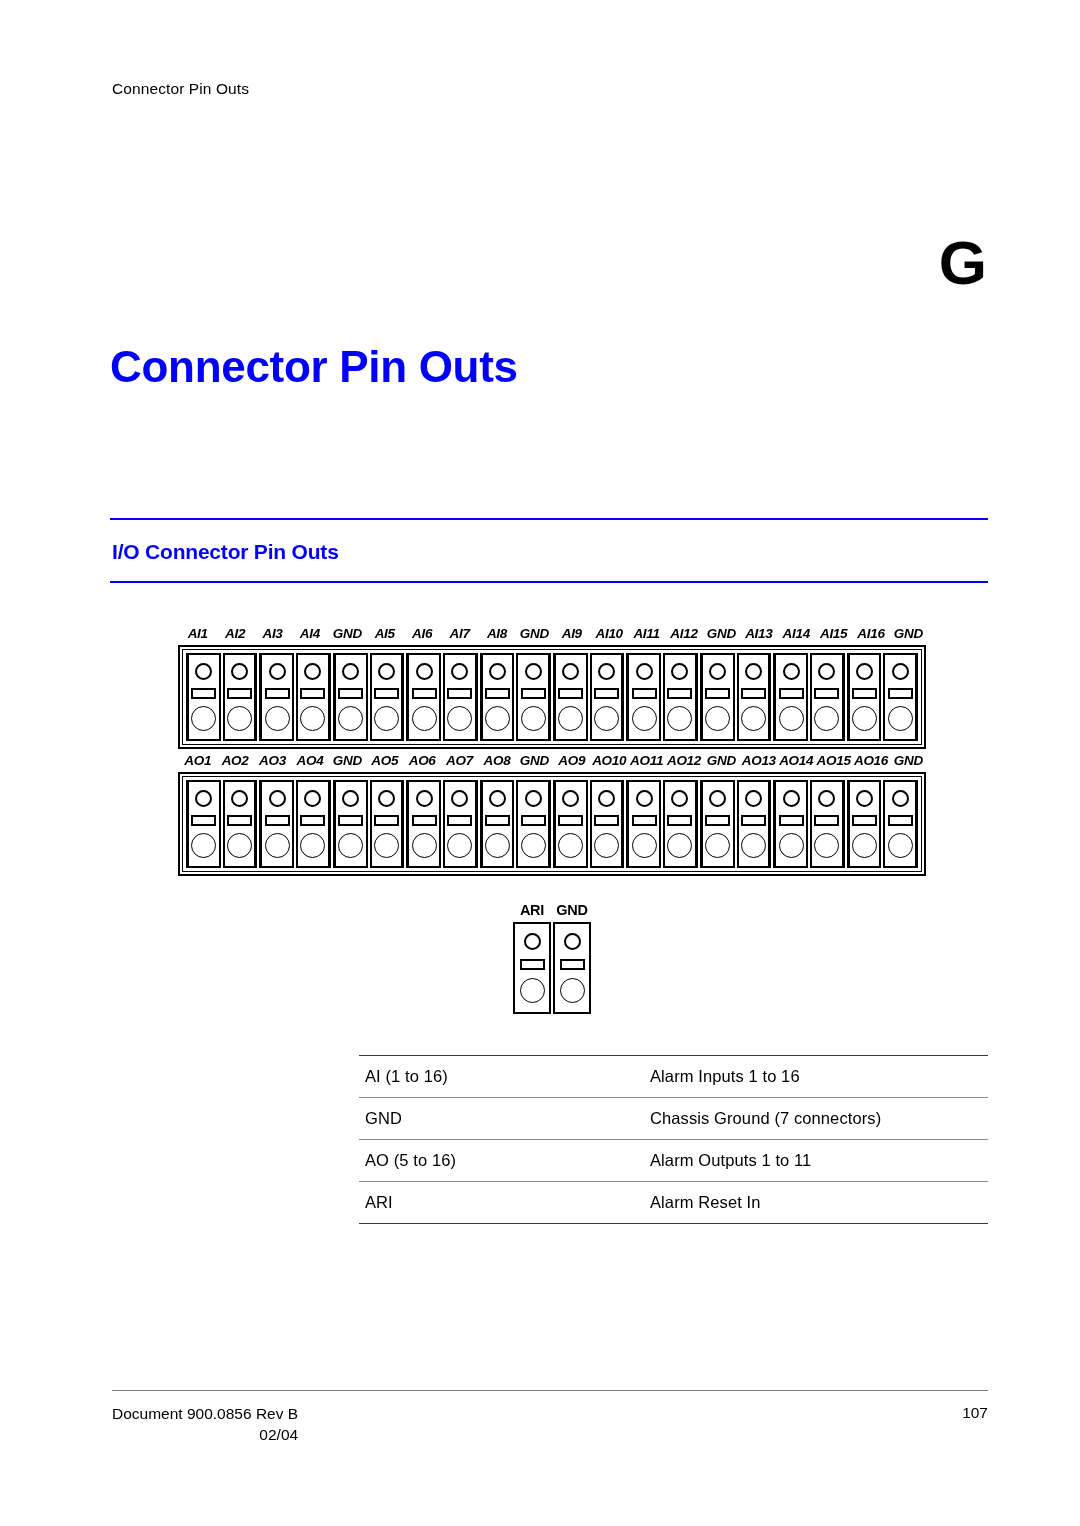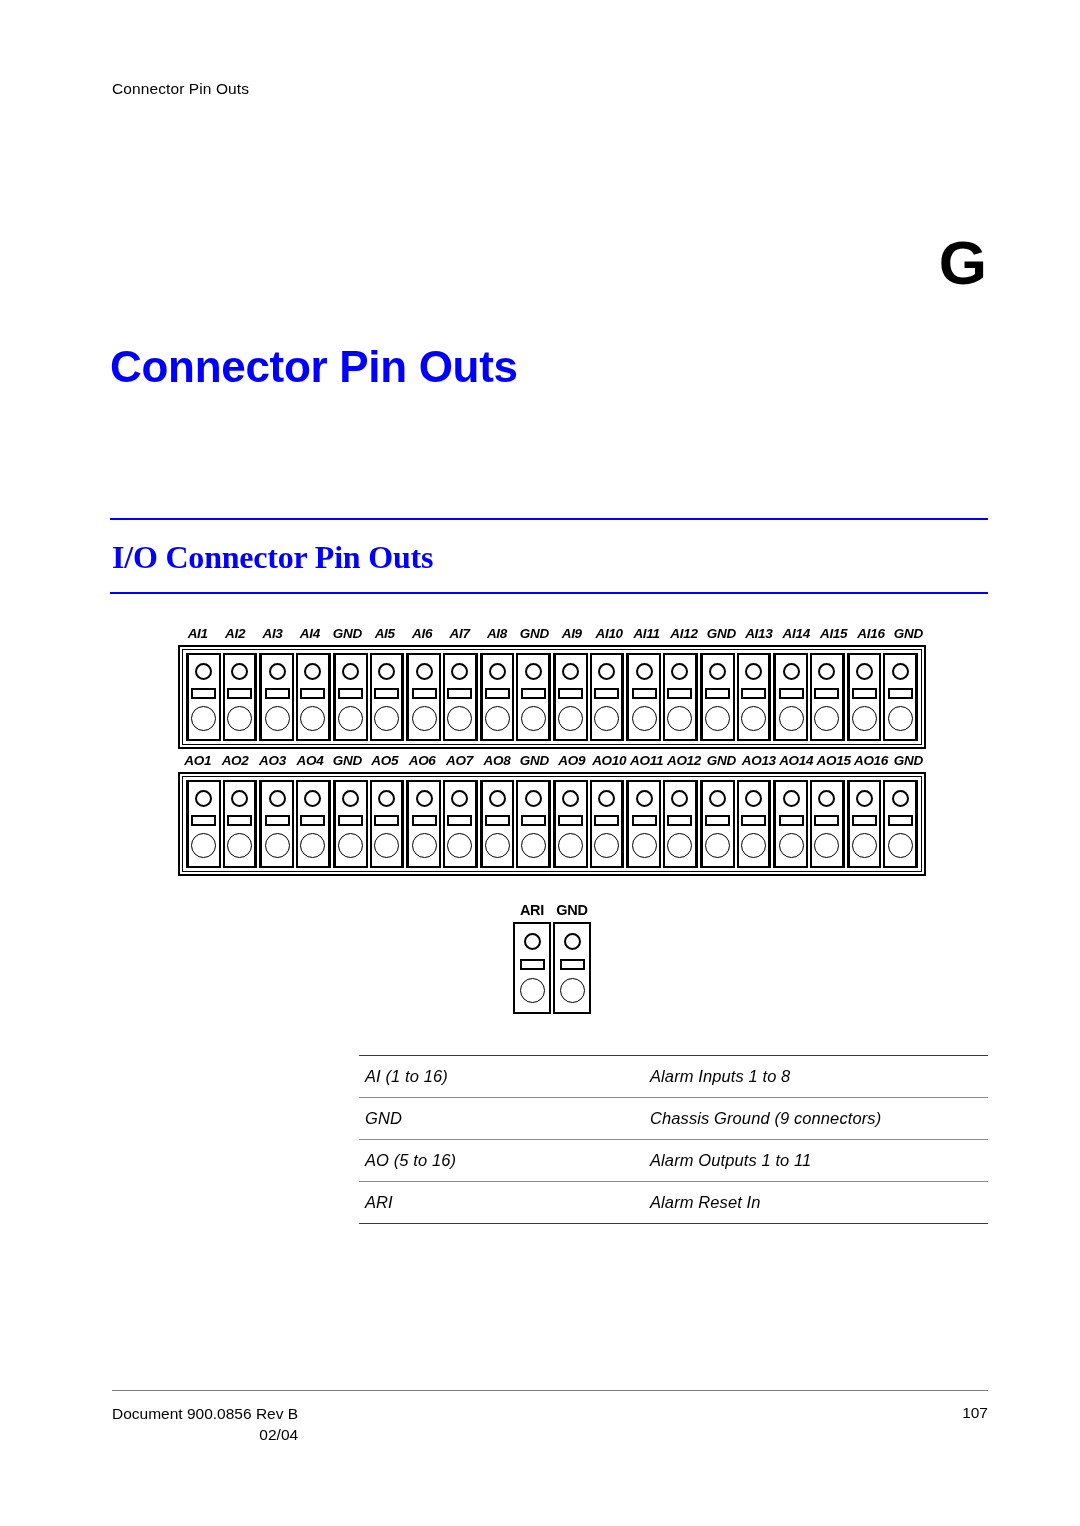--- a/index.html
+++ b/index.html
@@ -63,27 +63,26 @@
     left: 98px;
     top: 518px;
     width: 878px;
   }
   .rule-blue {
     width: 100%;
     height: 2px;
     background: #0000ff;
   }
   .section-heading {
-    font-size: 32px;
+    font-size: 21px;
     font-weight: bold;
     color: #0000ff;
     padding: 21px 0 19px 2px;
     letter-spacing: -0.2px;
     line-height: 1;
-    font-family: Liberation Serif, serif;
   }
 
   
   .connector-area {
     position: absolute;
     left: 0;
     top: 626px;
     width: 1080px;
   }
 
@@ -205,21 +204,21 @@
   }
   .legend-table td {
     font-size: 16.5px;
     color: #000;
     padding: 11px 0 11px 6px;
     vertical-align: middle;
     letter-spacing: 0.1px;
   }
   .legend-table td.col-term { width: 279px; }
   .legend-table tr.top-border td { border-top: 1.5px solid #3a3a3a; }
-  .legend-table tr td { border-bottom: 1.2px solid #8c8c8c; font-style: italic; }
+  .legend-table tr td { border-bottom: 1.2px solid #8c8c8c; }
   .legend-table tr.last-row td { border-bottom: 1.5px solid #3a3a3a; }
 
   
   .footer-rule {
     position: absolute;
     left: 100px;
     top: 1390px;
     width: 876px;
     height: 1px;
     background: #7a7a7a;
@@ -540,25 +539,25 @@
           </div>
         </div>
     </div>
 
   </div>
 
   <table class="legend-table">
     <tbody id="legend-body">
         <tr class="top-border">
           <td class="col-term">AI (1 to 16)</td>
-          <td class="col-desc">Alarm Inputs 1 to 8</td>
+          <td class="col-desc">Alarm Inputs 1 to 16</td>
         </tr>
         <tr>
           <td class="col-term">GND</td>
-          <td class="col-desc">Chassis Ground (9 connectors)</td>
+          <td class="col-desc">Chassis Ground (7 connectors)</td>
         </tr>
         <tr>
           <td class="col-term">AO (5 to 16)</td>
           <td class="col-desc">Alarm Outputs 1 to 11</td>
         </tr>
         <tr class="last-row">
           <td class="col-term">ARI</td>
           <td class="col-desc">Alarm Reset In</td>
         </tr>
       </tbody>

